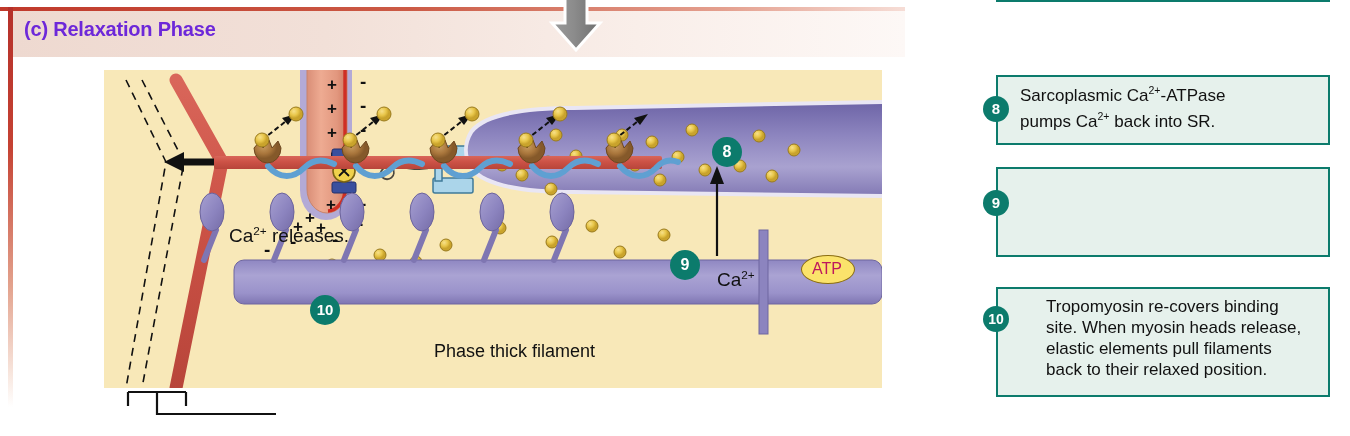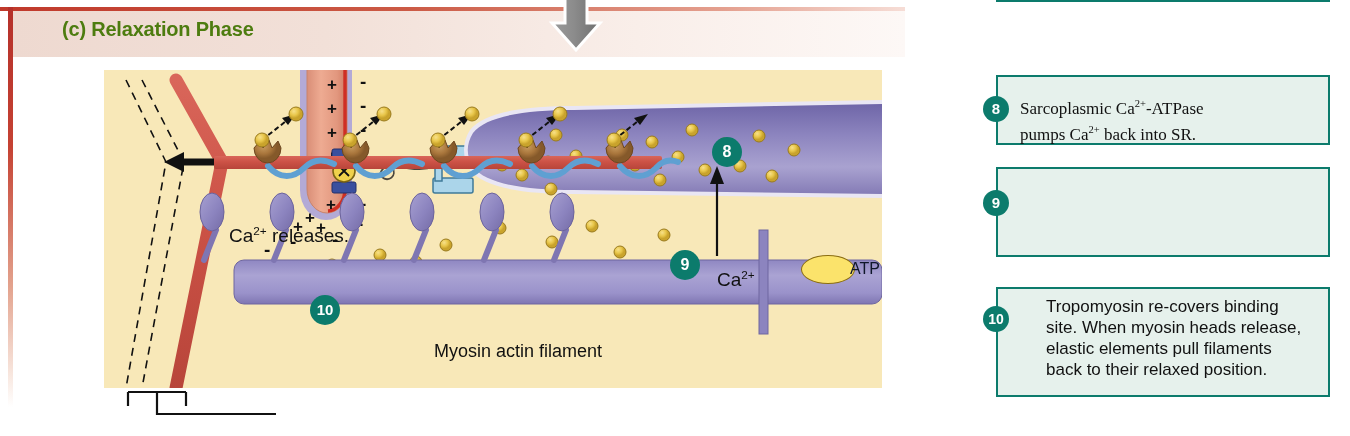--- a/index.html
+++ b/index.html
@@ -12,40 +12,40 @@
 
   
   .top-rule{position:absolute;left:0;top:7px;width:905px;height:4px;
     background:linear-gradient(to right,#c0392b 0%,#cb5a45 45%,#e4a08f 80%,#f6ddd6 100%);}
   .left-rule{position:absolute;left:8px;top:7px;width:5px;height:400px;
     background:linear-gradient(to bottom,#b5302a 0%,#c54233 35%,#e3a38e 70%,#f8e7df 92%,#ffffff 100%);}
 
   
   .header-band{position:absolute;left:13px;top:11px;width:892px;height:46px;
     background:linear-gradient(to right,#eed9d0 0%,#f2e0d8 35%,#f9eee9 70%,#fdf8f6 100%);}
-  .header-title{position:absolute;left:24px;top:18px;font-size:20px;font-weight:bold;color:#4d7c0f;
-    letter-spacing:-0.2px;margin-left:38px;}
+  .header-title{position:absolute;left:24px;top:18px;font-size:20px;font-weight:bold;color:#6d28d9;
+    letter-spacing:-0.2px;}
 
   
   .down-arrow{position:absolute;left:543px;top:-4px;width:66px;height:56px;}
 
   
   .panel{position:absolute;left:104px;top:70px;width:778px;height:318px;
     background:#f8e8b8;}
 
   
   .ttub{position:absolute;left:0;top:0;}
 
   
   .dlabel{position:absolute;color:#111;font-size:19px;white-space:nowrap;}
   .dlabel sup{font-size:0.62em;vertical-align:super;}
   .atp-oval{position:absolute;left:697px;top:185px;width:52px;height:27px;border-radius:50%;
     background:#fbe36b;border:1.6px solid #8a6d12;}
-  .atp-text{position:absolute;left:735px;top:186px;width:52px;height:27px;line-height:26px;
-    text-align:center;font-size:16px;color:#0f172a;}
+  .atp-text{position:absolute;left:697px;top:186px;width:52px;height:27px;line-height:26px;
+    text-align:center;font-size:16px;color:#be185d;}
 
   
   .fignum{position:absolute;width:30px;height:30px;border-radius:50%;
     background:#0c7b6c;color:#fff;font-size:16px;font-weight:bold;
     text-align:center;line-height:30px;}
 
   
   .dist-label{position:absolute;left:260px;top:400px;font-size:18px;color:#111;white-space:nowrap;}
 
   
@@ -308,38 +308,38 @@
     </svg>
 
     <div class="dlabel" style="left:125px;top:154px;">
       Ca<sup>2+</sup> releases.
     </div>
     <div class="atp-oval"></div>
     <div class="atp-text">ATP</div>
     <div class="dlabel" style="left:613px;top:198px;">
       Ca<sup>2+</sup>
     </div>
-    <div class="dlabel" style="left:330px;top:271px;font-size:18px;">Myosin actin filament</div>
+    <div class="dlabel" style="left:330px;top:271px;font-size:18px;">Phase thick filament</div>
 
     <div class="fignum" style="left:608px;top:67px;">8</div>
     <div class="fignum" style="left:566px;top:180px;">9</div>
     <div class="fignum" style="left:206px;top:225px;font-size:15px;">10</div>
   </div>
 
   <svg style="position:absolute;left:104px;top:386px;width:320px;height:50px;" viewBox="0 0 320 50">
     <path d="M24,20 L24,6 M24,6 L82,6 M82,6 L82,20" stroke="#111" stroke-width="2.2" fill="none"></path>
     <path d="M53,6 L53,28 L53,28 L172,28" stroke="#111" stroke-width="2.2" fill="none"></path>
   </svg>
 
   <div class="stepbox clip" style="left:996px;top:-12px;width:334px;height:14px;border-bottom-width:2.5px;"></div>
 
   <div class="stepbox" style="left:996px;top:75px;width:334px;height:70px;">
   </div>
   <div class="step-badge" style="left:983px;top:96px;">8</div>
-  <div class="step-text" style="left:1020px;top:93px;width:300px;font-family:Liberation Serif, serif;">
+  <div class="step-text" style="left:1020px;top:80px;width:300px;">
     Sarcoplasmic Ca<sup>2+</sup>-ATPase<br>pumps Ca<sup>2+</sup> back into SR.
   </div>
 
   <div class="stepbox" style="left:996px;top:167px;width:334px;height:90px;">
   </div>
   <div class="step-badge" style="left:983px;top:190px;">9</div>
 
   <div class="stepbox" style="left:996px;top:287px;width:334px;height:110px;">
   </div>
   <div class="step-badge wide" style="left:983px;top:306px;">10</div>

